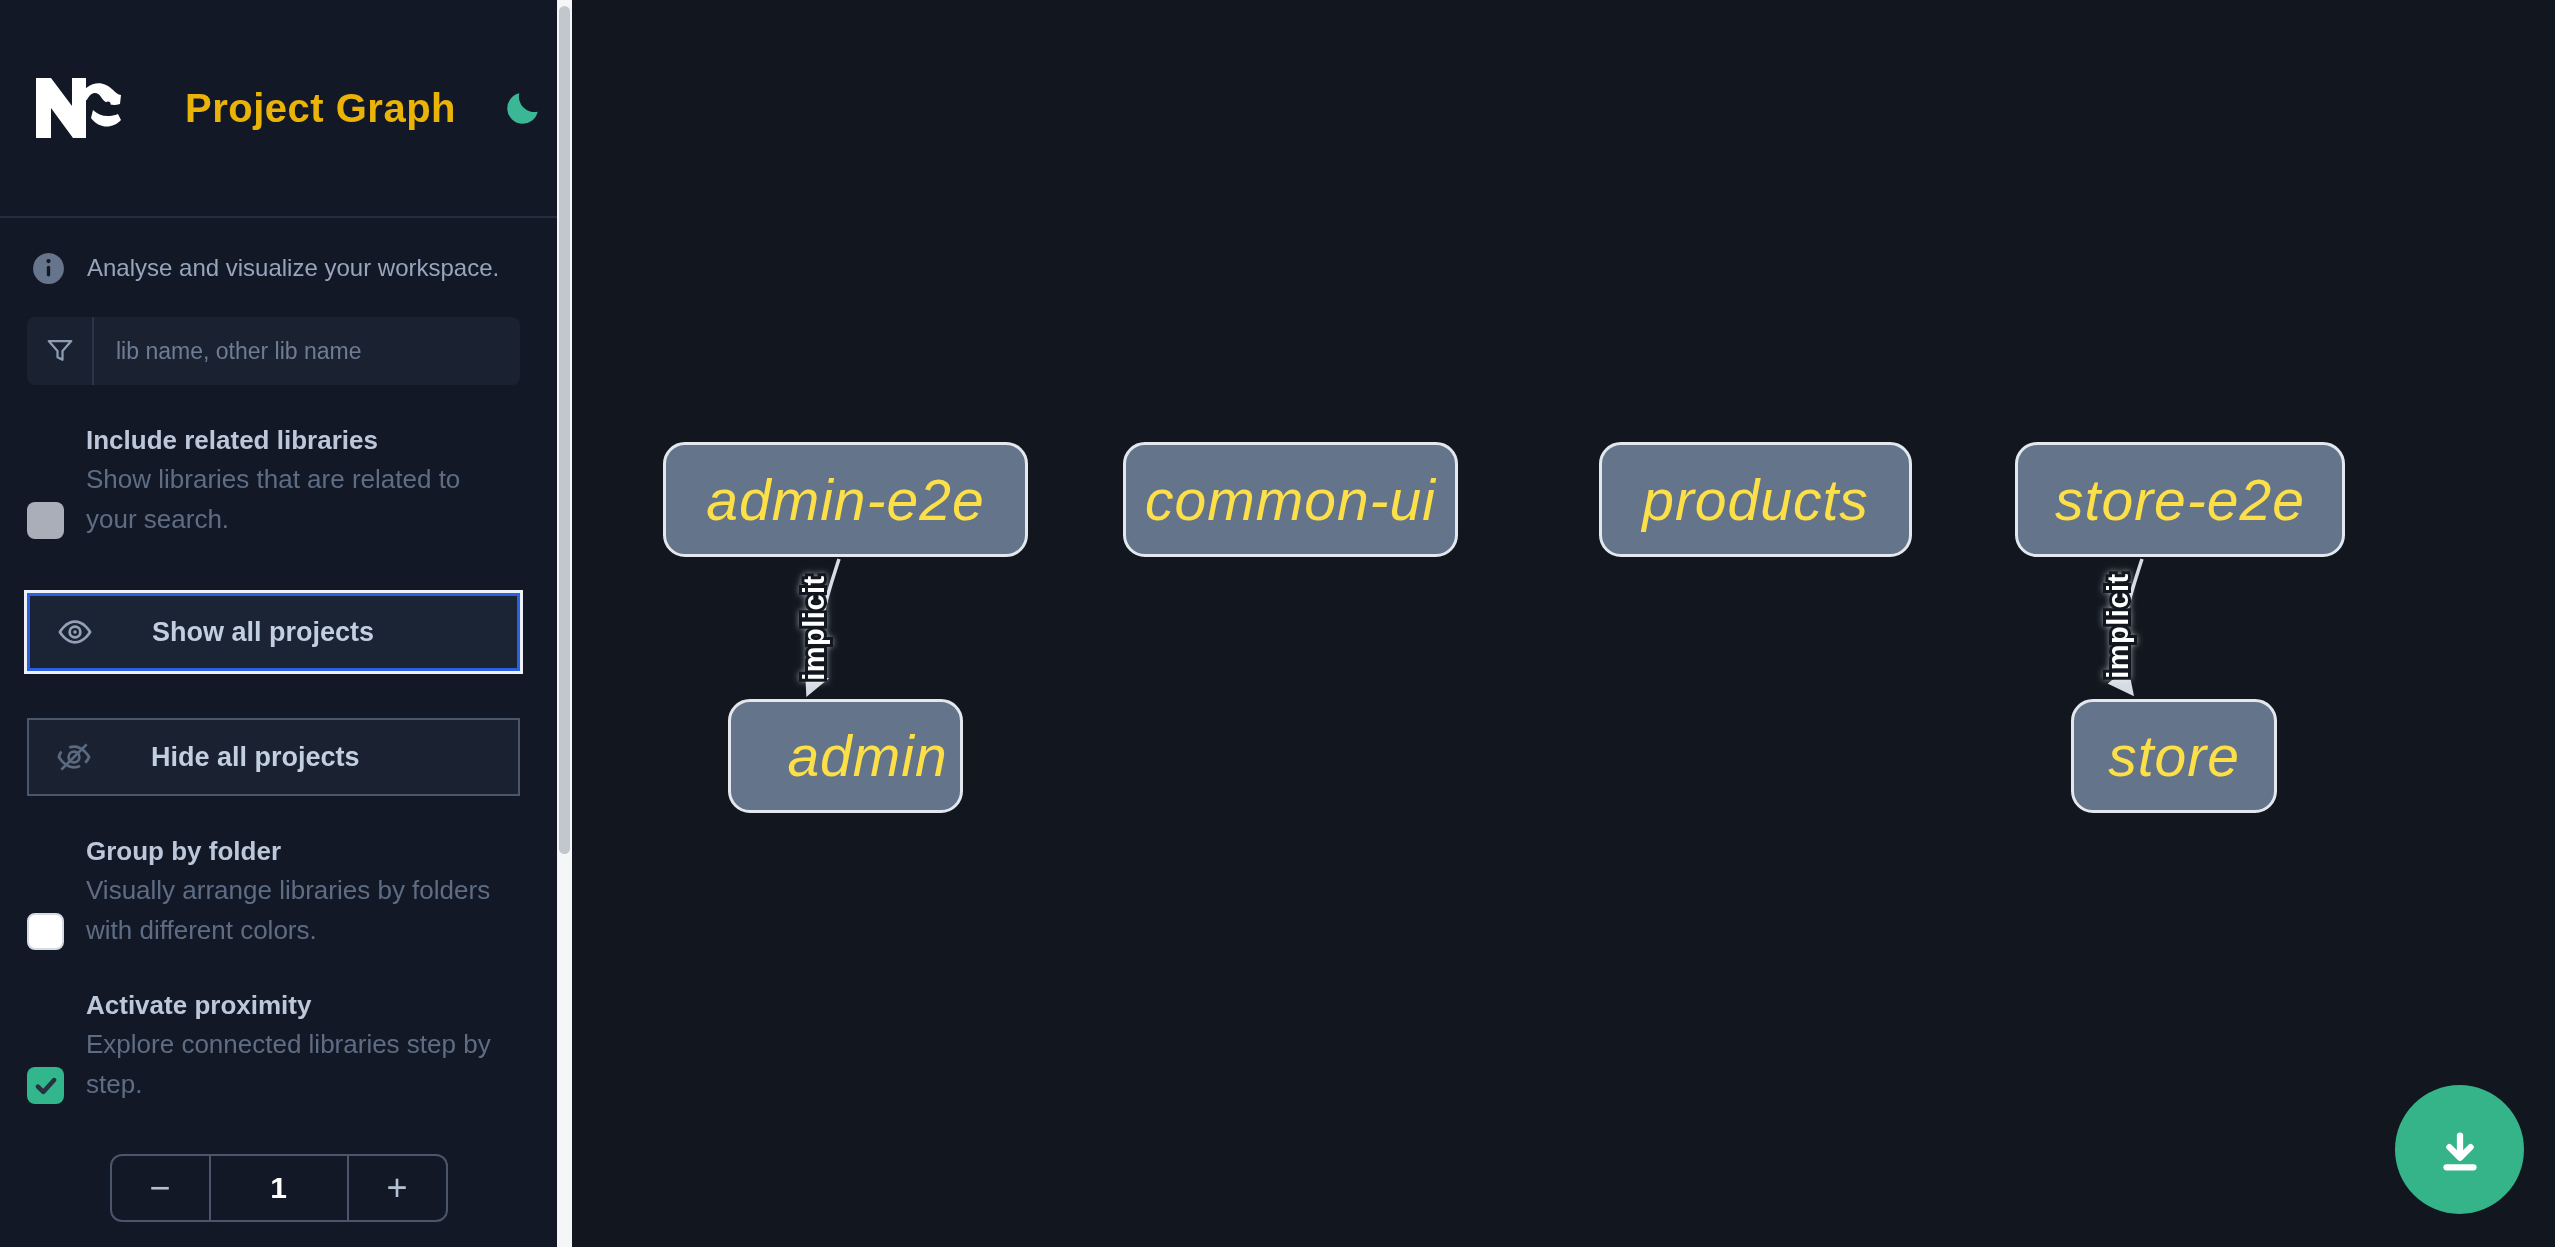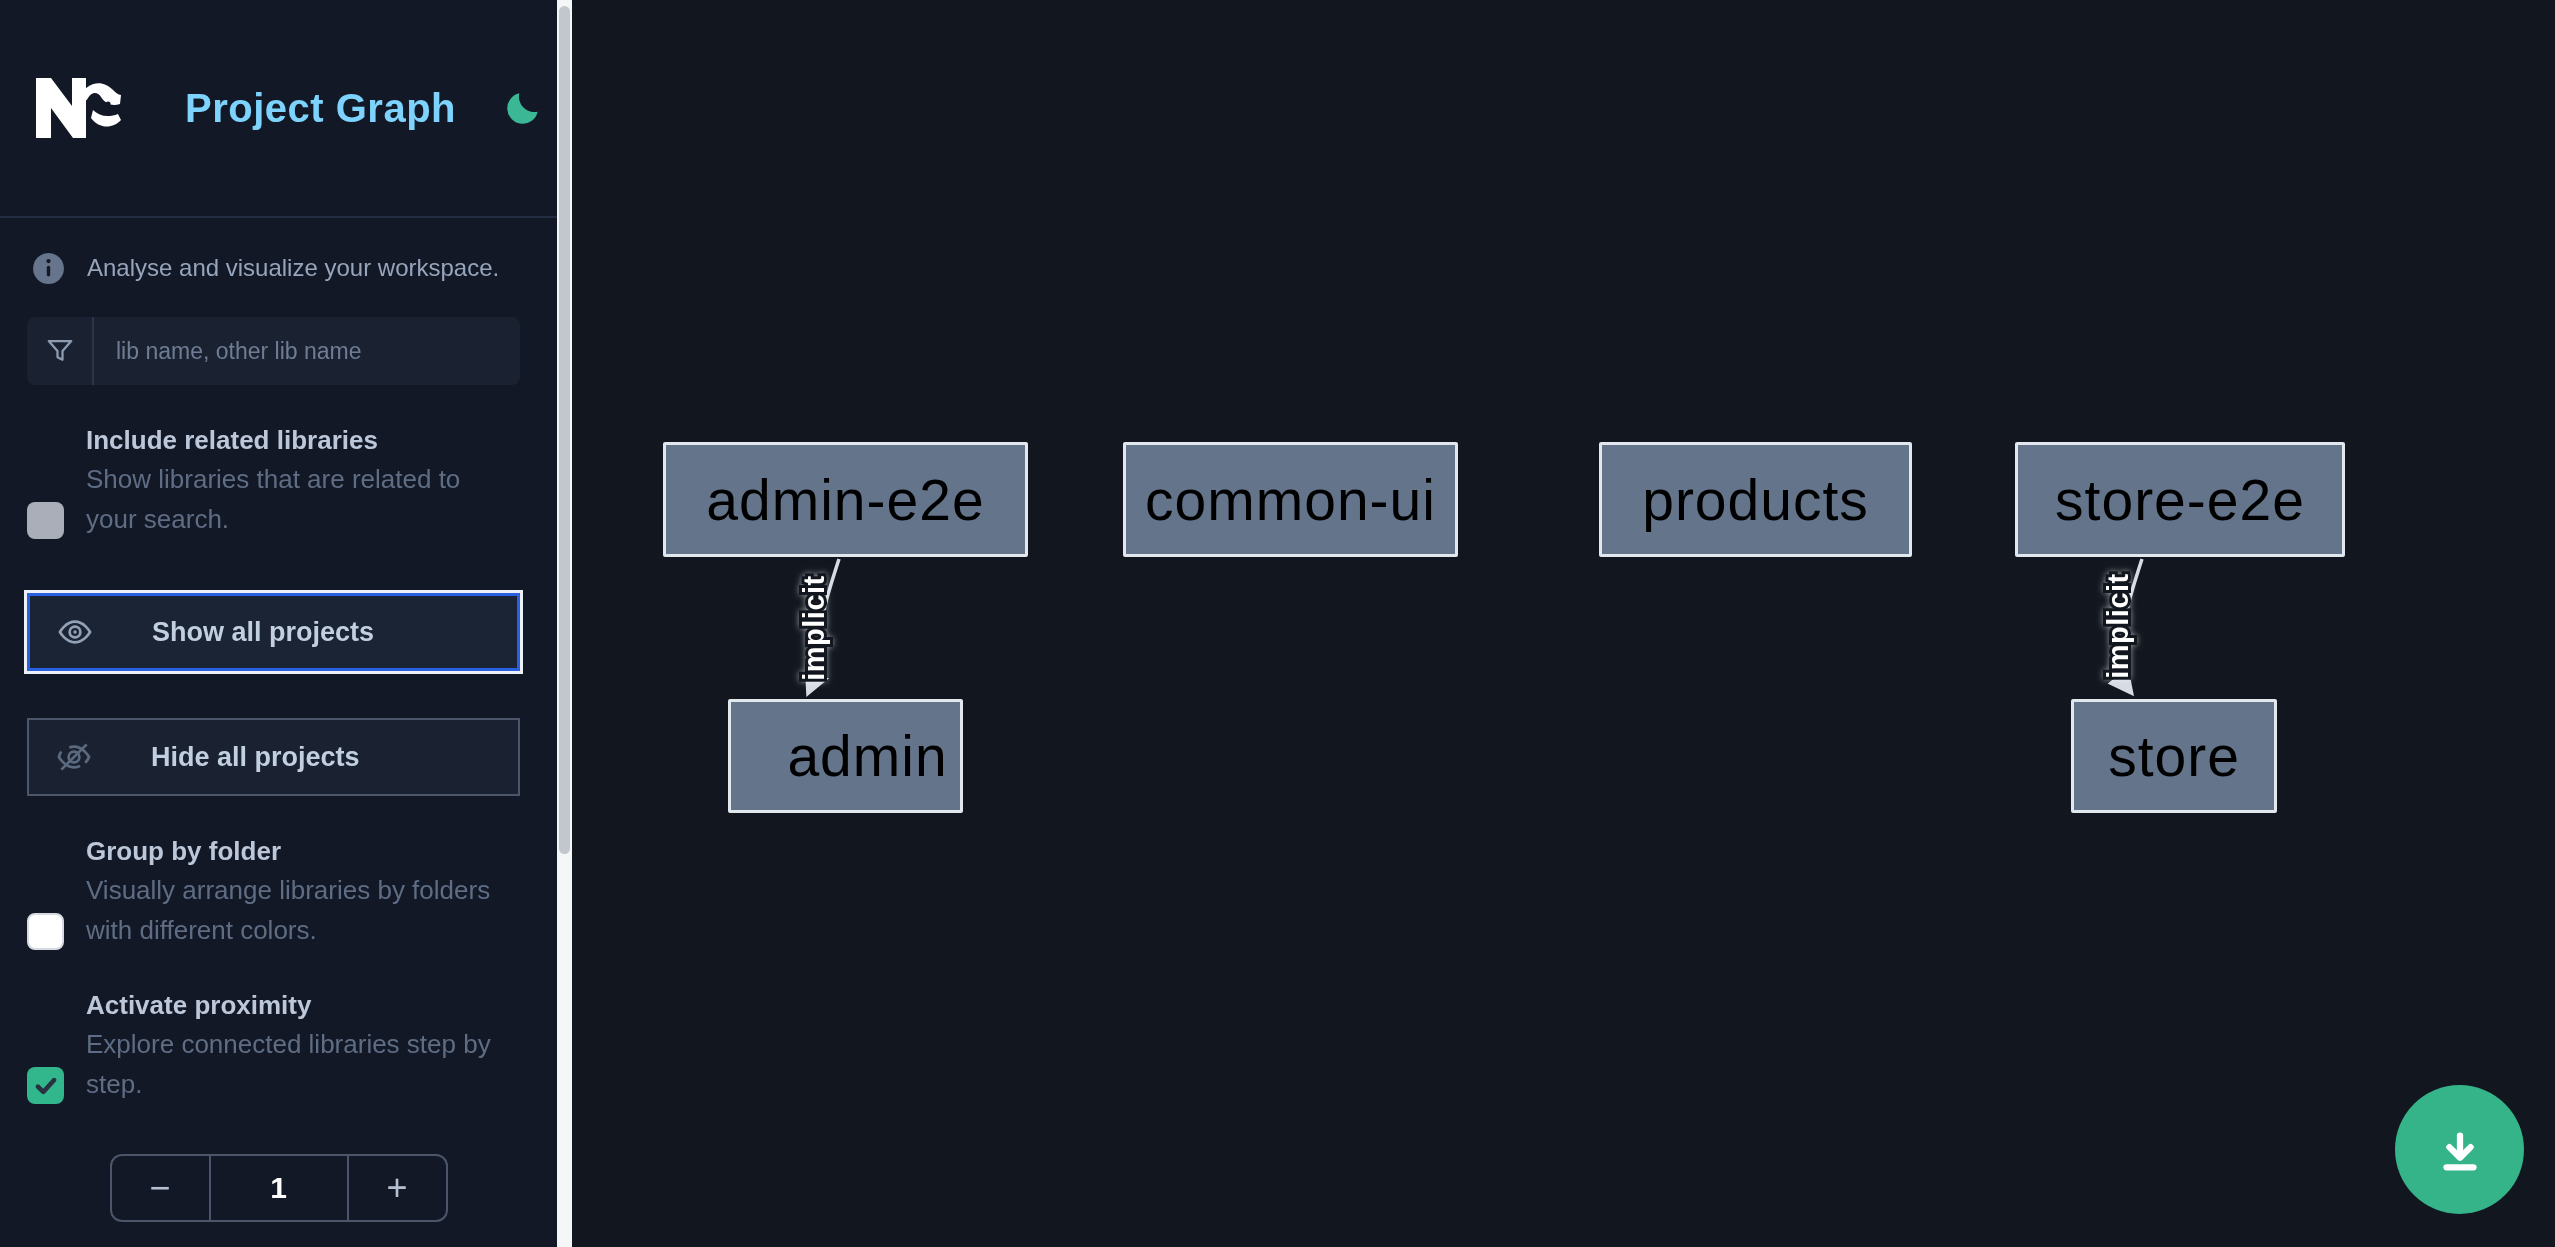--- a/index.html
+++ b/index.html
@@ -6,21 +6,21 @@
   html,body { width:2555px; height:1247px; overflow:hidden; background:#10151f;
               font-family:"Liberation Sans", sans-serif; }
   .app { display:flex; width:2555px; height:1247px; }
 
   
   .sidebar { width:557px; flex:0 0 557px; background:#131826; position:relative; }
 
   .sb-header { height:218px; display:flex; align-items:center; padding-left:30px;
                border-bottom:2px solid #232c40; }
   .nx-logo { width:95px; height:66px; flex:0 0 auto; }
-  .app-title { margin-left:60px; font-size:40px; font-weight:700; color:#7dd3fc; letter-spacing:.5px; }
+  .app-title { margin-left:60px; font-size:40px; font-weight:700; color:#eab308; letter-spacing:.5px; }
   .moon { margin-left:46px; width:42px; height:42px; cursor:pointer; }
 
   .info-row { display:flex; align-items:flex-start; margin:32px 36px 0 30px; }
   .info-icon { width:37px; height:37px; flex:0 0 auto; }
   .info-text { margin-left:20px; font-size:24px; font-weight:400; color:#96a5bc; padding-top:4px; }
 
   .search-box { margin:30px 37px 0 27px; height:68px; background:#1a2231; border-radius:8px;
                 display:flex; align-items:stretch; overflow:hidden; }
   .search-icon-cell { width:67px; display:flex; align-items:center; justify-content:center;
                       border-right:2px solid #2b3449; }
@@ -60,22 +60,22 @@
   .scroll-thumb { position:absolute; top:6px; left:2px; width:11px; height:848px;
                   background:#c2c6cd; border-radius:6px; cursor:pointer; }
 
   
   .canvas { flex:1; position:relative; background:#11161f; overflow:hidden; }
   .edges { position:absolute; left:0; top:0; pointer-events:none; }
   .edge-label { font-family:"Liberation Sans", sans-serif; font-size:29px; font-weight:700;
                 fill:#ffffff; paint-order:stroke; stroke:#11161f; stroke-width:6px;
                 letter-spacing:.5px; filter:drop-shadow(0 0 3px rgba(255,255,255,.55)); }
   .node { position:absolute; height:115px; background:#64748b; border:3px solid #e3e8ef;
-          border-radius:2px; color:#000000; display:flex; align-items:center; justify-content:center;
-          font-size:57px; font-weight:500; letter-spacing:1px; cursor:pointer; }
+          border-radius:22px; color:#fde047; display:flex; align-items:center; justify-content:center;
+          font-size:57px; font-weight:500; letter-spacing:1px; cursor:pointer;font-style:italic; }
   #node-admin-e2e { left:91px;  top:442px; width:365px; }
   #node-common-ui { left:551px; top:442px; width:335px; }
   #node-products  { left:1027px;top:442px; width:313px; }
   #node-store-e2e { left:1443px;top:442px; width:330px; }
   #node-admin     { left:156px; top:699px; width:235px; height:114px;padding-left:44px; }
   #node-store     { left:1499px;top:699px; width:206px; height:114px; }
 
   .fab { position:absolute; right:31px; bottom:33px; width:129px; height:129px; border-radius:50%;
          background:#35b389; display:flex; align-items:center; justify-content:center; cursor:pointer; }
 </style>

